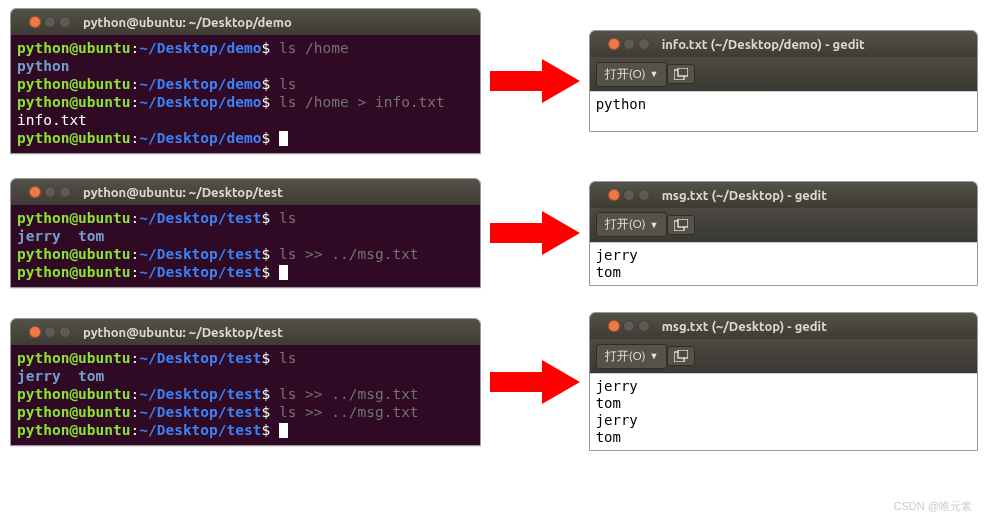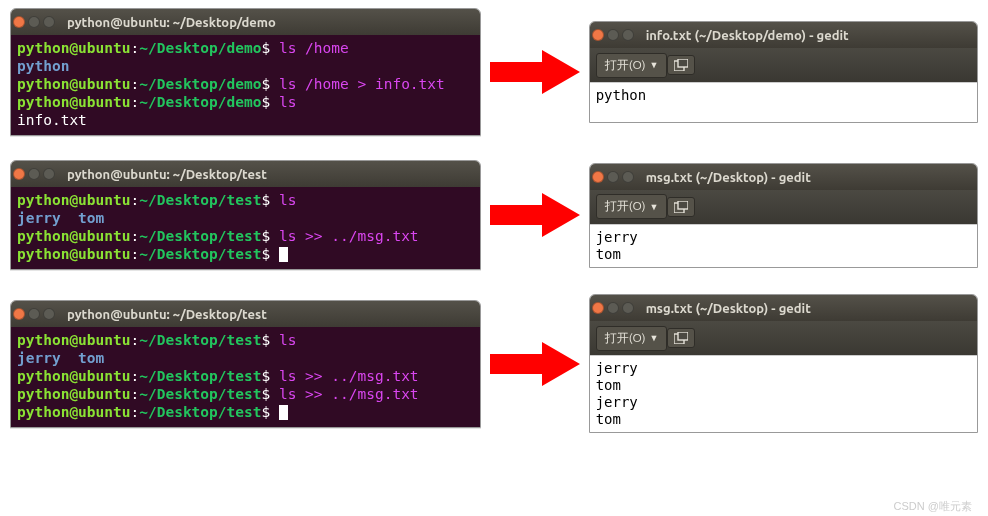--- a/index.html
+++ b/index.html
@@ -22,21 +22,21 @@
     width: 480px;
     border: 1px solid #999;
     border-radius: 6px 6px 0 0;
     overflow: hidden;
     box-shadow: 0 1px 0 rgba(0,0,0,0.1);
   }
   .titlebar {
     display: flex;
     align-items: center;
     background: linear-gradient(#545149,#3e3b34);
-    padding: 3px 2px;
+    padding: 3px 18px;
     height: 26px;
     gap: 6px;
   }
   .tb-icons { display:flex; gap:3px; }
   .tb-circle {
     width: 12px; height: 12px; border-radius: 50%;
     border: 1px solid rgba(0,0,0,0.3);
   }
   .tb-close { background:#f07746; }
   .tb-min { background:#5c5b54; }
@@ -53,23 +53,23 @@
     background:#300a24;
     padding: 4px 6px 6px;
     font-size: 14.5px;
     line-height: 18px;
     min-height: 80px;
     font-family: "DejaVu Sans Mono","Ubuntu Mono",monospace;
   }
   .t-line { white-space: pre; }
   .p-user { color:#8ae234; font-weight:bold;margin-top:12px; }
   .p-colon { color:#fff; }
-  .p-path { color:#22c55e; font-weight:bold; }
+  .p-path { color:#3b82f6; font-weight:bold; }
   .p-dollar { color:#fff; }
-  .p-cmd { color:#d946ef; }
+  .p-cmd { color:#737373; }
   .p-out-blue { color:#729fcf; font-weight:bold; }
   .p-out-white { color:#fff;text-align:center; }
   .cursor {
     display:inline-block;
     width:9px; height:15px;
     background:#fff;
     vertical-align:text-bottom;
   }
 
   
@@ -138,23 +138,24 @@
           <div class="tb-icons">
             <div class="tb-circle tb-close"></div>
             <div class="tb-circle tb-min"></div>
             <div class="tb-circle tb-max"></div>
           </div>
           <div class="tb-title">python@ubuntu: ~/Desktop/demo</div>
         </div>
         <div class="term-body">
           <div class="t-line"><span class="p-user">python@ubuntu</span><span class="p-colon">:</span><span class="p-path">~/Desktop/demo</span><span class="p-dollar">$ </span><span class="p-cmd">ls /home</span></div>
           <div class="t-line"><span class="p-out-blue">python</span></div>
+          <div class="t-line"><span class="p-user">python@ubuntu</span><span class="p-colon">:</span><span class="p-path">~/Desktop/demo</span><span class="p-dollar">$ </span><span class="p-cmd">ls</span></div>
           <div class="t-line"><span class="p-user">python@ubuntu</span><span class="p-colon">:</span><span class="p-path">~/Desktop/demo</span><span class="p-dollar">$ </span><span class="p-cmd">ls /home &gt; info.txt</span></div>
-          <div class="t-line"><span class="p-user">python@ubuntu</span><span class="p-colon">:</span><span class="p-path">~/Desktop/demo</span><span class="p-dollar">$ </span><span class="p-cmd">ls</span></div>
           <div class="t-line"><span class="p-out-white">info.txt</span></div>
+          <div class="t-line"><span class="p-user">python@ubuntu</span><span class="p-colon">:</span><span class="p-path">~/Desktop/demo</span><span class="p-dollar">$ </span><span class="p-cmd"></span><span class="cursor"></span></div>
         </div>
       </div>
       <div class="arrow">
         <svg width="90" height="44" viewBox="0 0 90 44">
           <polygon points="0,12 52,12 52,0 90,22 52,44 52,32 0,32" fill="#ff0000"></polygon>
         </svg>
       </div>
       <div class="gedit-win">
         <div class="titlebar">
           <div class="tb-icons">

